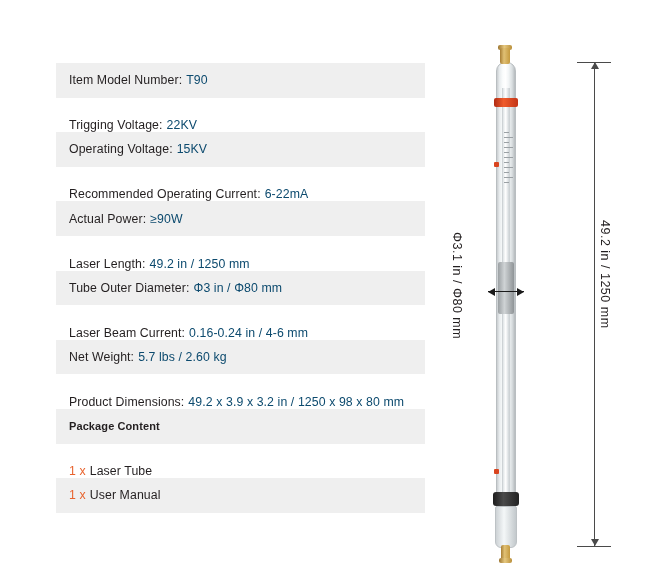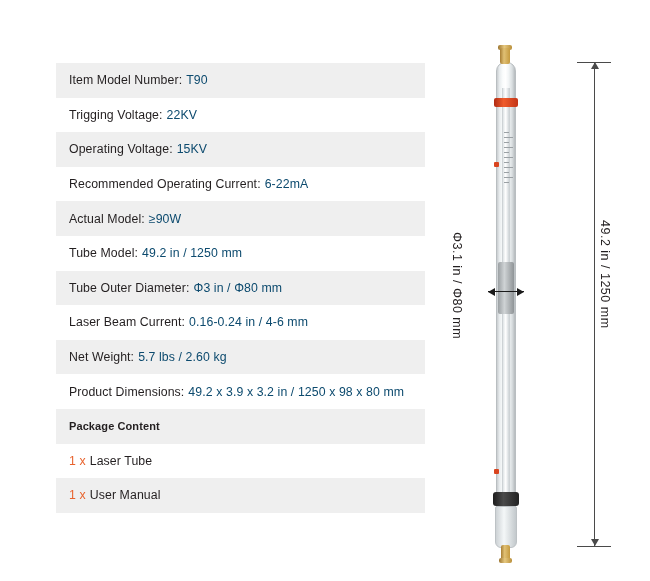--- a/index.html
+++ b/index.html
@@ -32,21 +32,21 @@
     display: flex;
     align-items: center;
     padding-left: 13px;
     box-sizing: border-box;
     font-size: 12.3px;
     color: #1a1a1a;
     letter-spacing: 0.1px;
     white-space: nowrap;
   }
   .spec-row.shade { background: #efefef; }
-  .spec-row.plain { background: #ffffff; }
+  .spec-row.plain { background: #ffffff; align-items: flex-end; }
   .spec-label { color: #231f20; }
   .spec-value { color: #0c4a6e; padding-left: 4px; }
   .spec-row.heading {
     font-weight: bold;
     color: #231f20;
     font-size: 11px;
   }
   .pkg-qty { color: #e8622c; padding-right: 4px; }
   .pkg-name { color: #231f20; }
 
@@ -313,26 +313,26 @@
       <span class="spec-label">Operating Voltage:</span>
       <span class="spec-value">15KV</span>
     </div>
 
     <div class="spec-row plain">
       <span class="spec-label">Recommended Operating Current:</span>
       <span class="spec-value">6-22mA</span>
     </div>
 
     <div class="spec-row shade">
-      <span class="spec-label">Actual Model:</span>
+      <span class="spec-label">Actual Power:</span>
       <span class="spec-value">≥90W</span>
     </div>
 
     <div class="spec-row plain">
-      <span class="spec-label">Tube Model:</span>
+      <span class="spec-label">Laser Length:</span>
       <span class="spec-value">49.2 in / 1250 mm</span>
     </div>
 
     <div class="spec-row shade">
       <span class="spec-label">Tube Outer Diameter:</span>
       <span class="spec-value">Φ3 in / Φ80 mm</span>
     </div>
 
     <div class="spec-row plain">
       <span class="spec-label">Laser Beam Current:</span>

